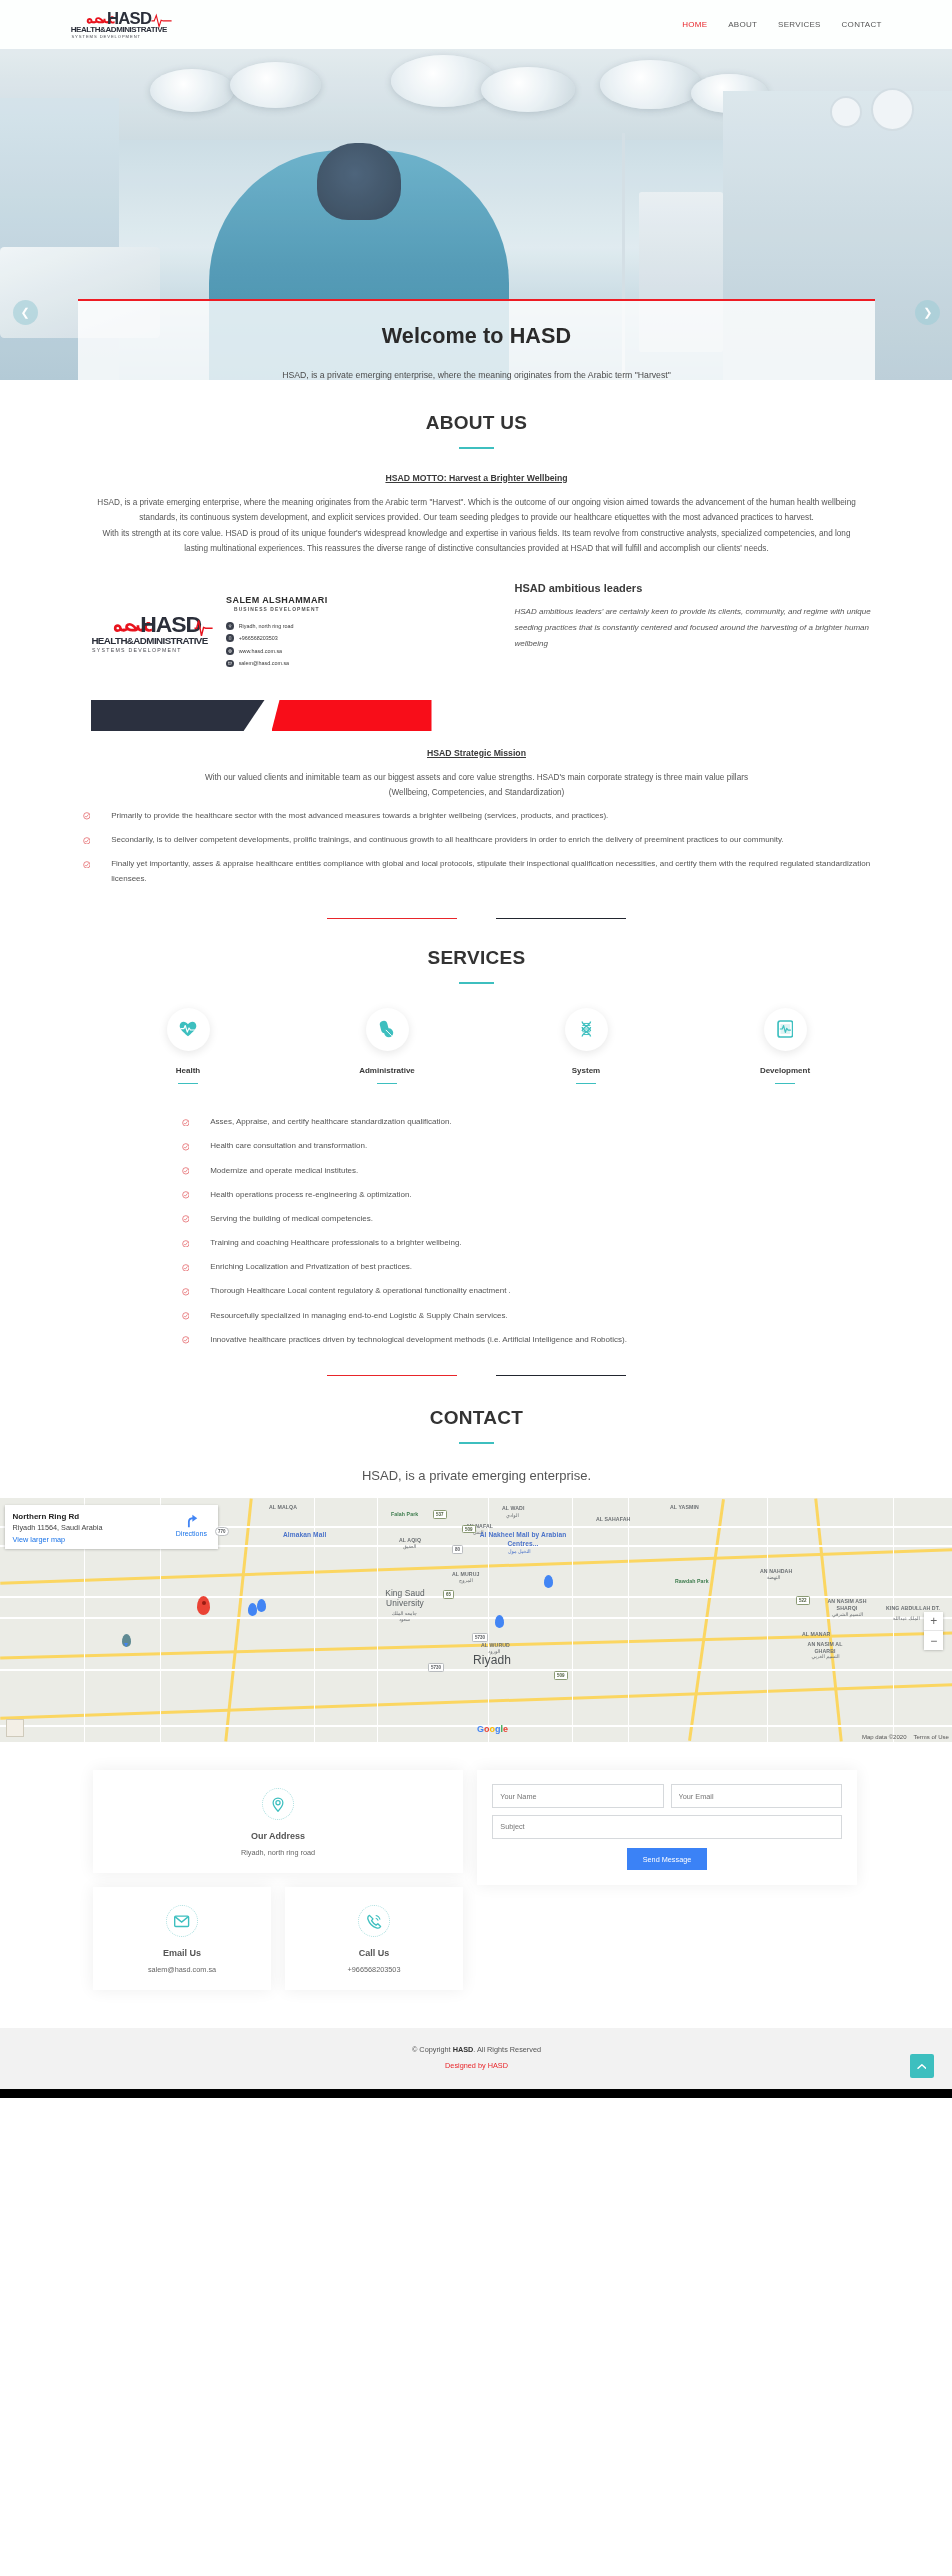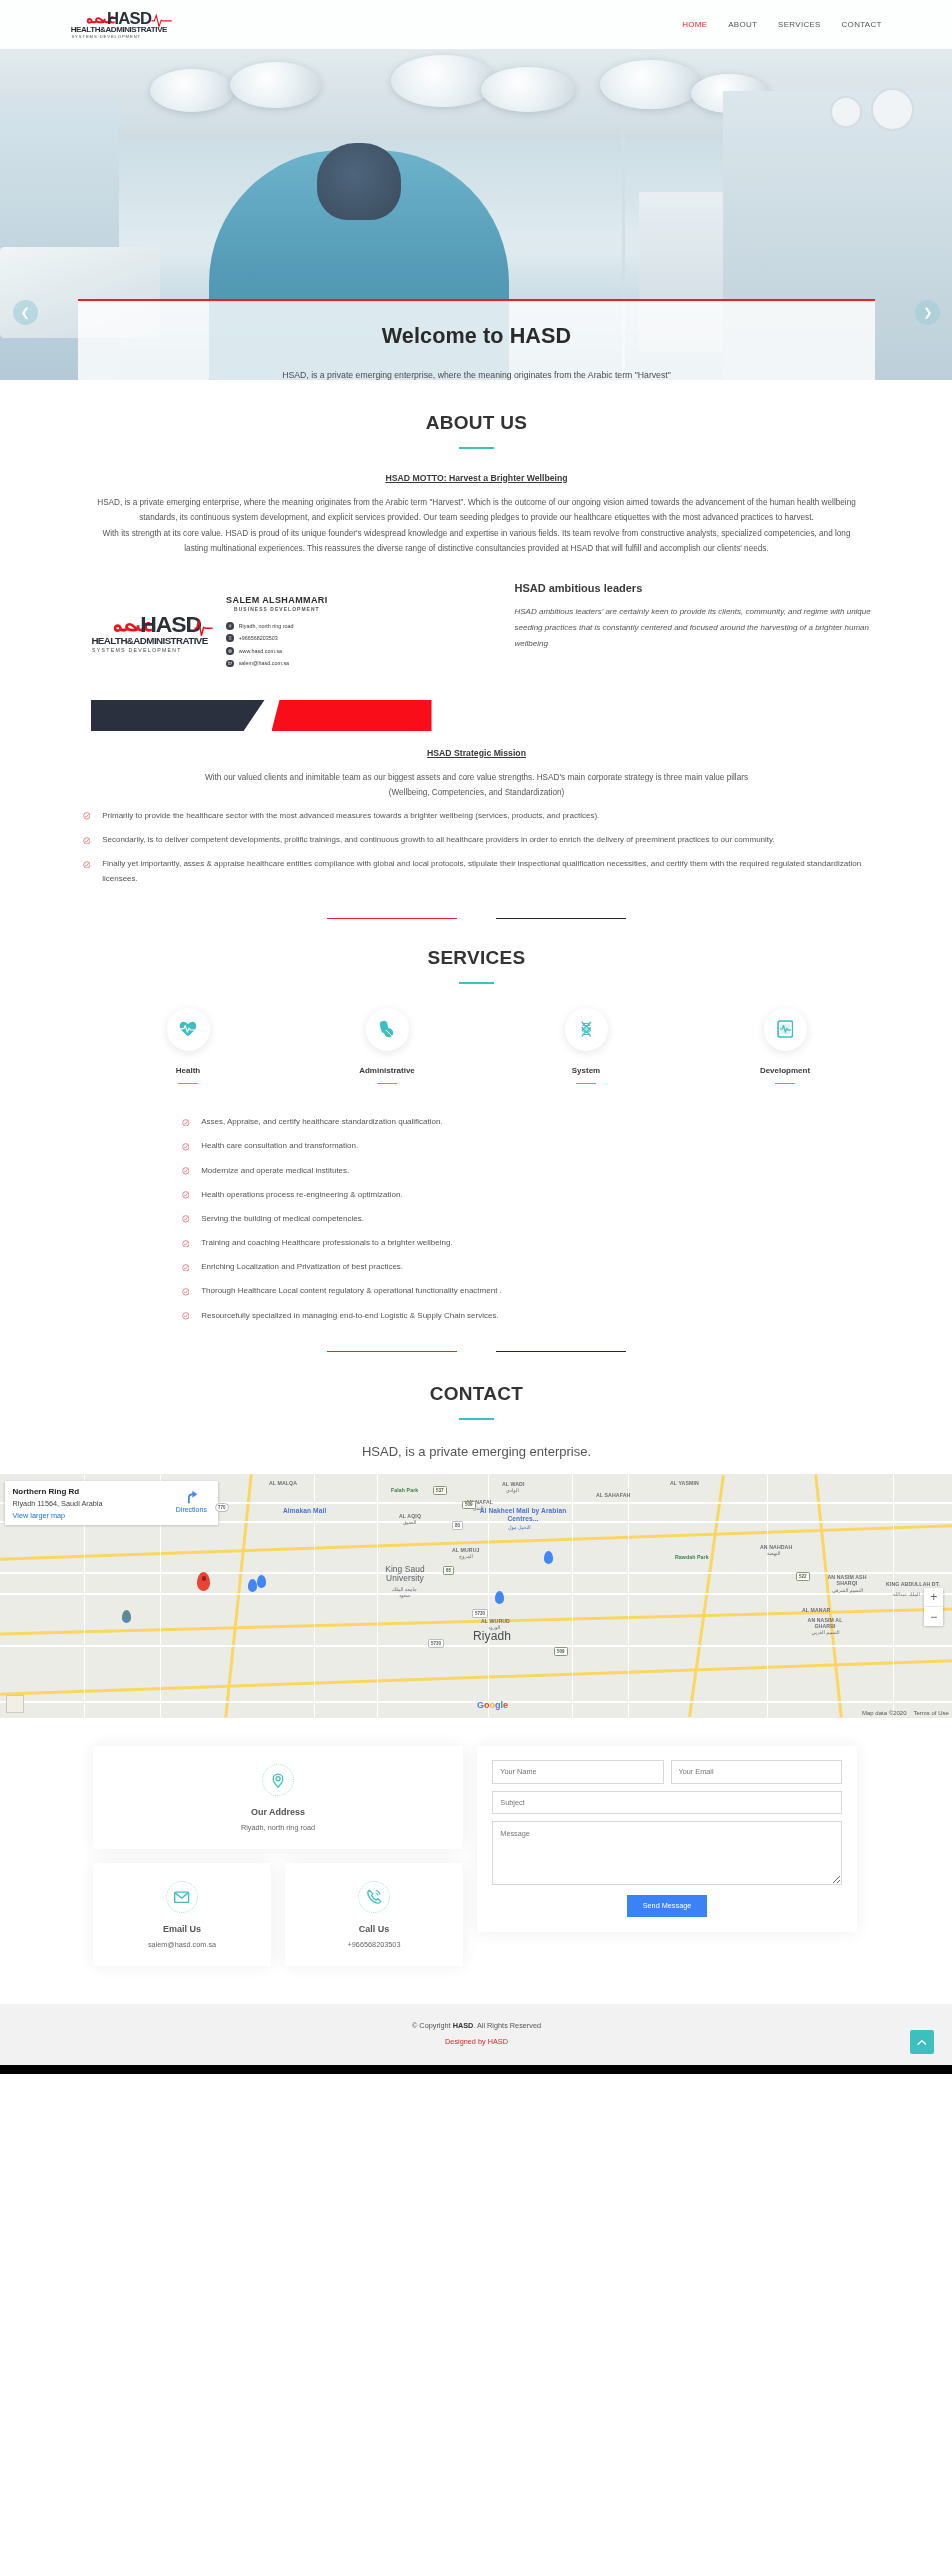--- a/index.html
+++ b/index.html
@@ -142,21 +142,21 @@
     position:absolute; left:0; top:0; width: 174px; height: 31px; background:#2b303f;
     clip-path: polygon(0 0, 100% 0, 88% 100%, 0% 100%);
   }
   .chevron-banner .red {
     position:absolute; left: 181px; top:0; width: 160px; height: 31px; background:#f80d19;
     clip-path: polygon(5% 0, 100% 0, 100% 100%, 0% 100%);
   }
 
   .bullet-list { margin-top: 8.4px; padding: 0 14px; }
   .bullet {
-    display:flex; align-items:flex-start; gap: 12px; font-size: 8px;
+    display:flex; align-items:flex-start; gap: 21px; font-size: 8px;
     line-height: 1.8; color:#555; margin-bottom: 7.7px;
   }
   .check-icon { flex: 0 0 7.7px; margin-top: 2.1px; }
 
   .divider-row { display:flex; justify-content:center; gap: 39px; padding: 24px 0 0; }
   .divider-red { width: 130px; height: 1.4px; background: #e8252a; }
   .divider-dark { width: 130px; height: 1.4px; background: #22262f; }
 
   
   .service-grid { display:flex; justify-content:flex-end; gap: 0; margin-top: 7px; }
@@ -563,20 +563,27 @@
             </svg></span>
           <span>Thorough Healthcare Local content regulatory &amp; operational functionality enactment .</span>
         </div>
       <div class="bullet">
           <span class="check-icon"><svg width="7.7" height="7.7" viewBox="0 0 12 12">
               <circle cx="6" cy="6" r="5" fill="none" stroke="#e0484c" stroke-width="1"></circle>
               <path d="M3.5 6.2 L5.2 8 L8.6 3.8" stroke="#e0484c" stroke-width="1" fill="none"></path>
             </svg></span>
           <span>Resourcefully specialized in managing end-to-end Logistic &amp; Supply Chain services.</span>
         </div>
+      <div class="bullet">
+          <span class="check-icon"><svg width="7.7" height="7.7" viewBox="0 0 12 12">
+              <circle cx="6" cy="6" r="5" fill="none" stroke="#e0484c" stroke-width="1"></circle>
+              <path d="M3.5 6.2 L5.2 8 L8.6 3.8" stroke="#e0484c" stroke-width="1" fill="none"></path>
+            </svg></span>
+          <span>Innovative healthcare practices driven by technological development methods (i.e. Artificial Intelligence and Robotics).</span>
+        </div>
     </div>
 
     <div class="divider-row" style="padding-top:18px;">
       <div class="divider-red"></div>
       <div class="divider-dark"></div>
     </div>
   </div>
 </section>
 
 <section class="section" style="padding-top:31px;">
@@ -727,23 +734,20 @@
       </div>
 
       <form class="contact-form">
         <div class="form-row">
           <input type="text" placeholder="Your Name" style="">
           <input type="text" placeholder="Your Email" style="">
         </div>
         <div class="form-row">
           <input type="text" placeholder="Subject" style="">
         </div>
-        <div class="form-row">
-          <textarea placeholder="Message" style=""></textarea>
-        </div>
         <div class="form-submit-wrap">
           <button type="submit" class="send-btn">Send Message</button>
         </div>
       </form>
     </div>
   </div>
 </section>
 
 <footer class="site-footer">
   <div class="copy">

